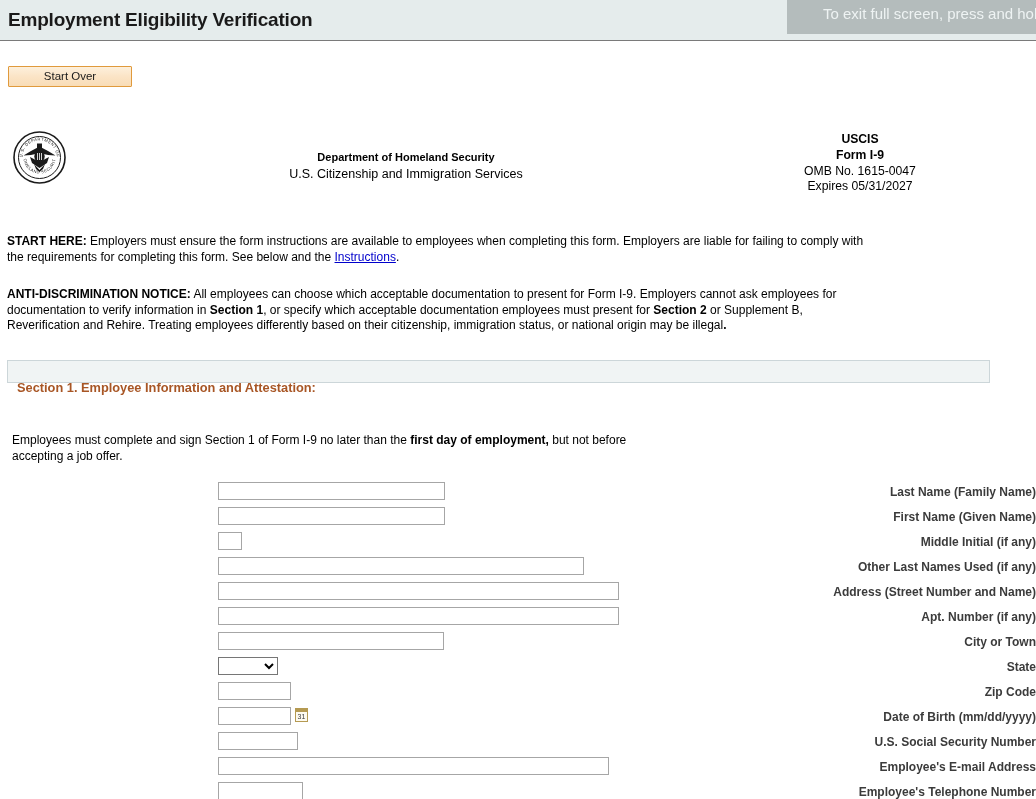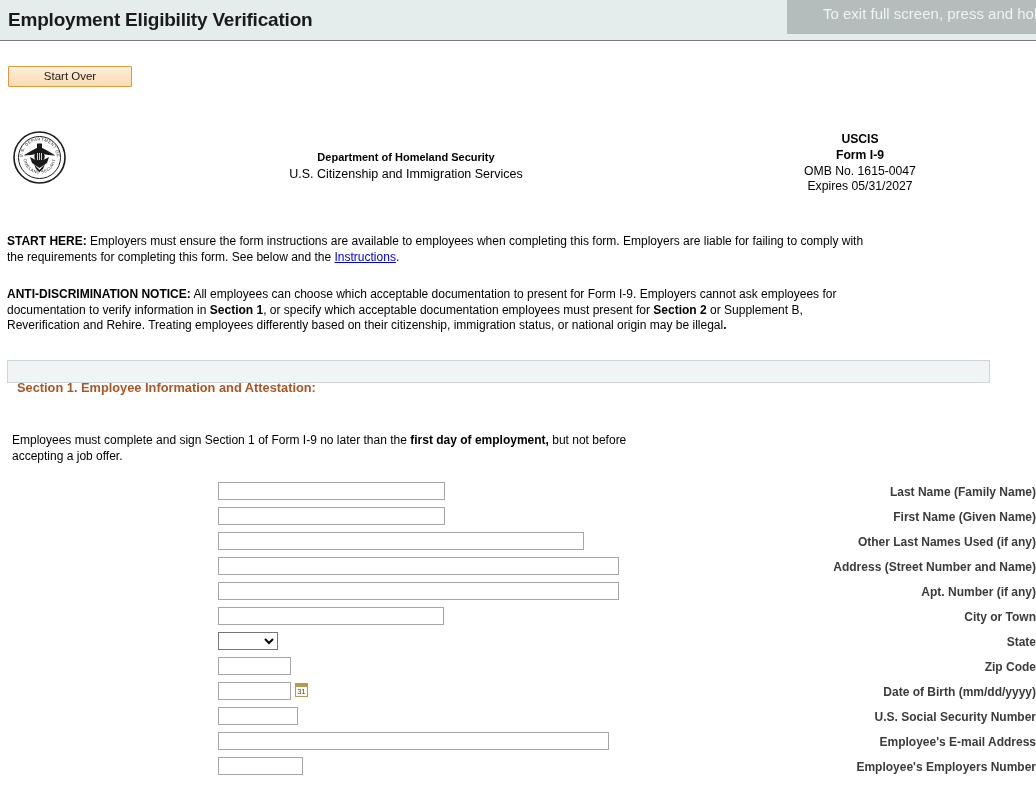--- a/index.html
+++ b/index.html
@@ -208,20 +208,24 @@
     <div class="fields" id="field-rows">
         <div class="frow">
           <div class="flabel">Last Name (Family Name)</div>
           <div class="fctl"><input type="text" class="tb" style="width: 227px;"></div>
         </div>
         <div class="frow">
           <div class="flabel">First Name (Given Name)</div>
           <div class="fctl"><input type="text" class="tb" style="width: 227px;"></div>
         </div>
         <div class="frow">
+          <div class="flabel">Middle Initial (if any)</div>
+          <div class="fctl"><input type="text" class="tb" style="width: 24px;"></div>
+        </div>
+        <div class="frow">
           <div class="flabel">Other Last Names Used (if any)</div>
           <div class="fctl"><input type="text" class="tb" style="width: 366px;"></div>
         </div>
         <div class="frow">
           <div class="flabel">Address (Street Number and Name)</div>
           <div class="fctl"><input type="text" class="tb" style="width: 401px;"></div>
         </div>
         <div class="frow">
           <div class="flabel">Apt. Number (if any)</div>
           <div class="fctl"><input type="text" class="tb" style="width: 401px;"></div>
@@ -244,19 +248,19 @@
         </div>
         <div class="frow">
           <div class="flabel">U.S. Social Security Number</div>
           <div class="fctl"><input type="text" class="tb" style="width: 80px;"></div>
         </div>
         <div class="frow">
           <div class="flabel">Employee's E-mail Address</div>
           <div class="fctl"><input type="text" class="tb" style="width: 391px;"></div>
         </div>
         <div class="frow">
-          <div class="flabel">Employee's Employers Number</div>
+          <div class="flabel">Employee's Telephone Number</div>
           <div class="fctl"><input type="text" class="tb" style="width: 85px;"></div>
         </div>
       </div>
 
   </div>
 </div>
 
 </body></html>

